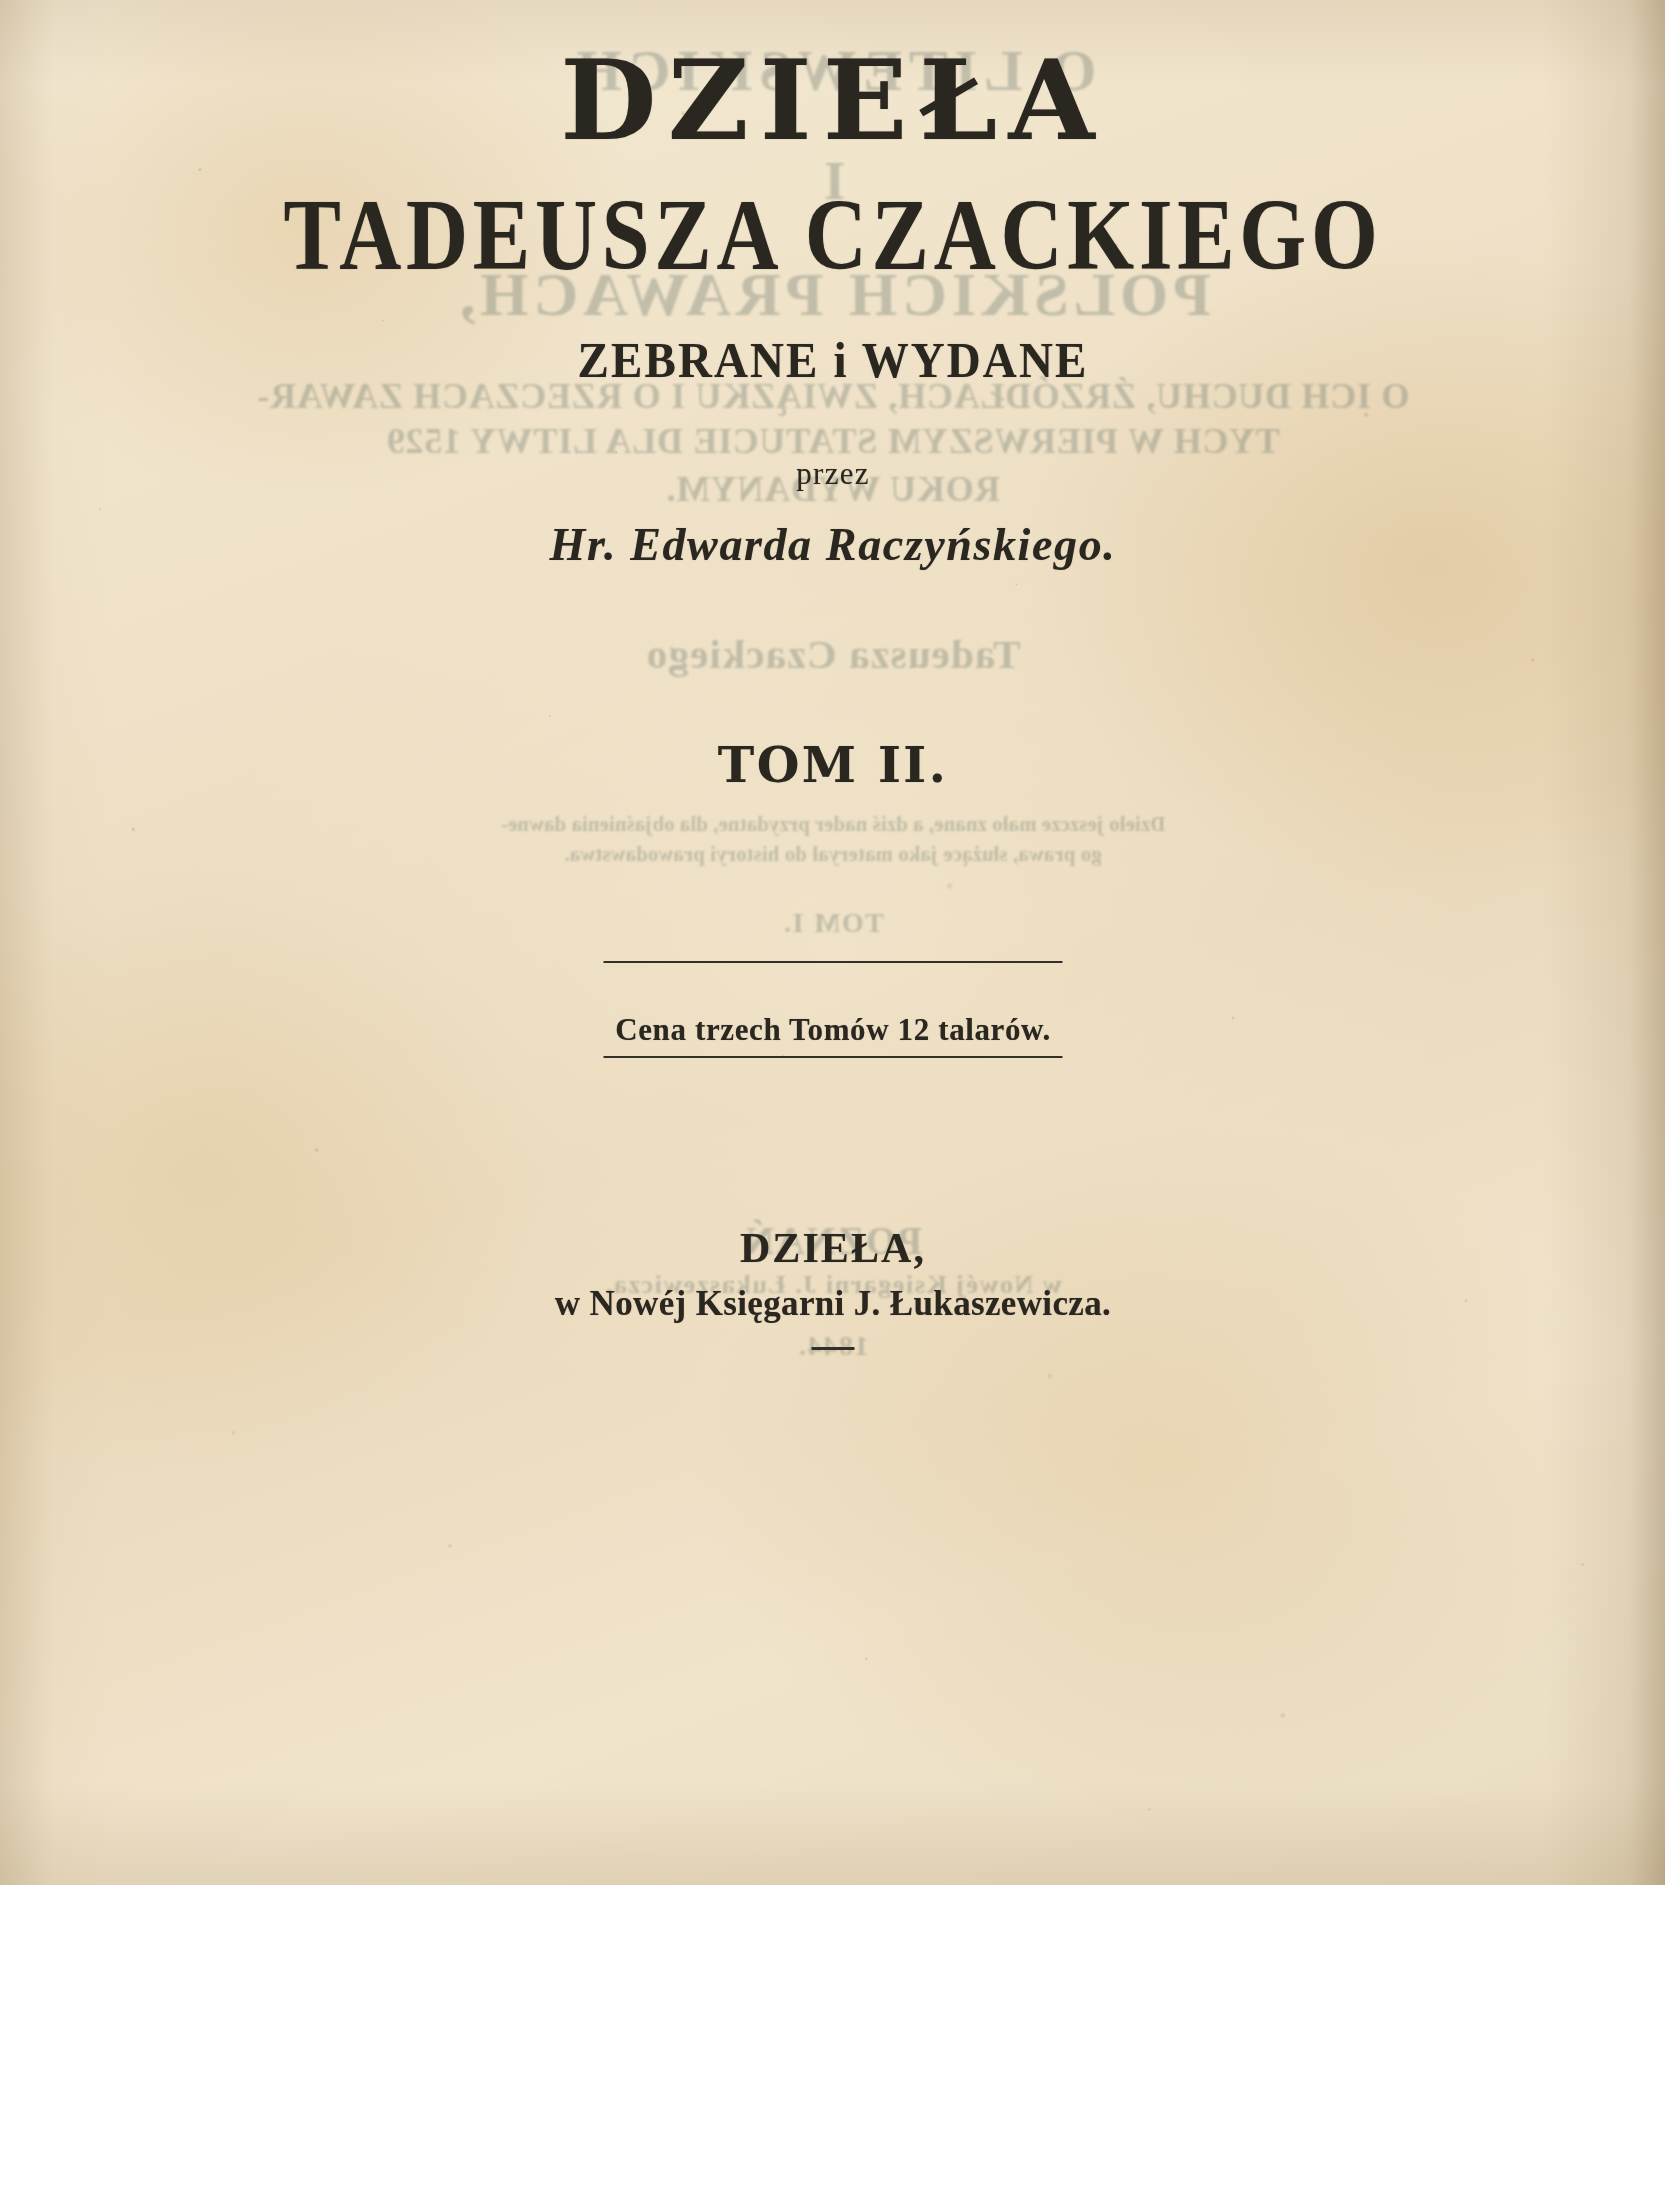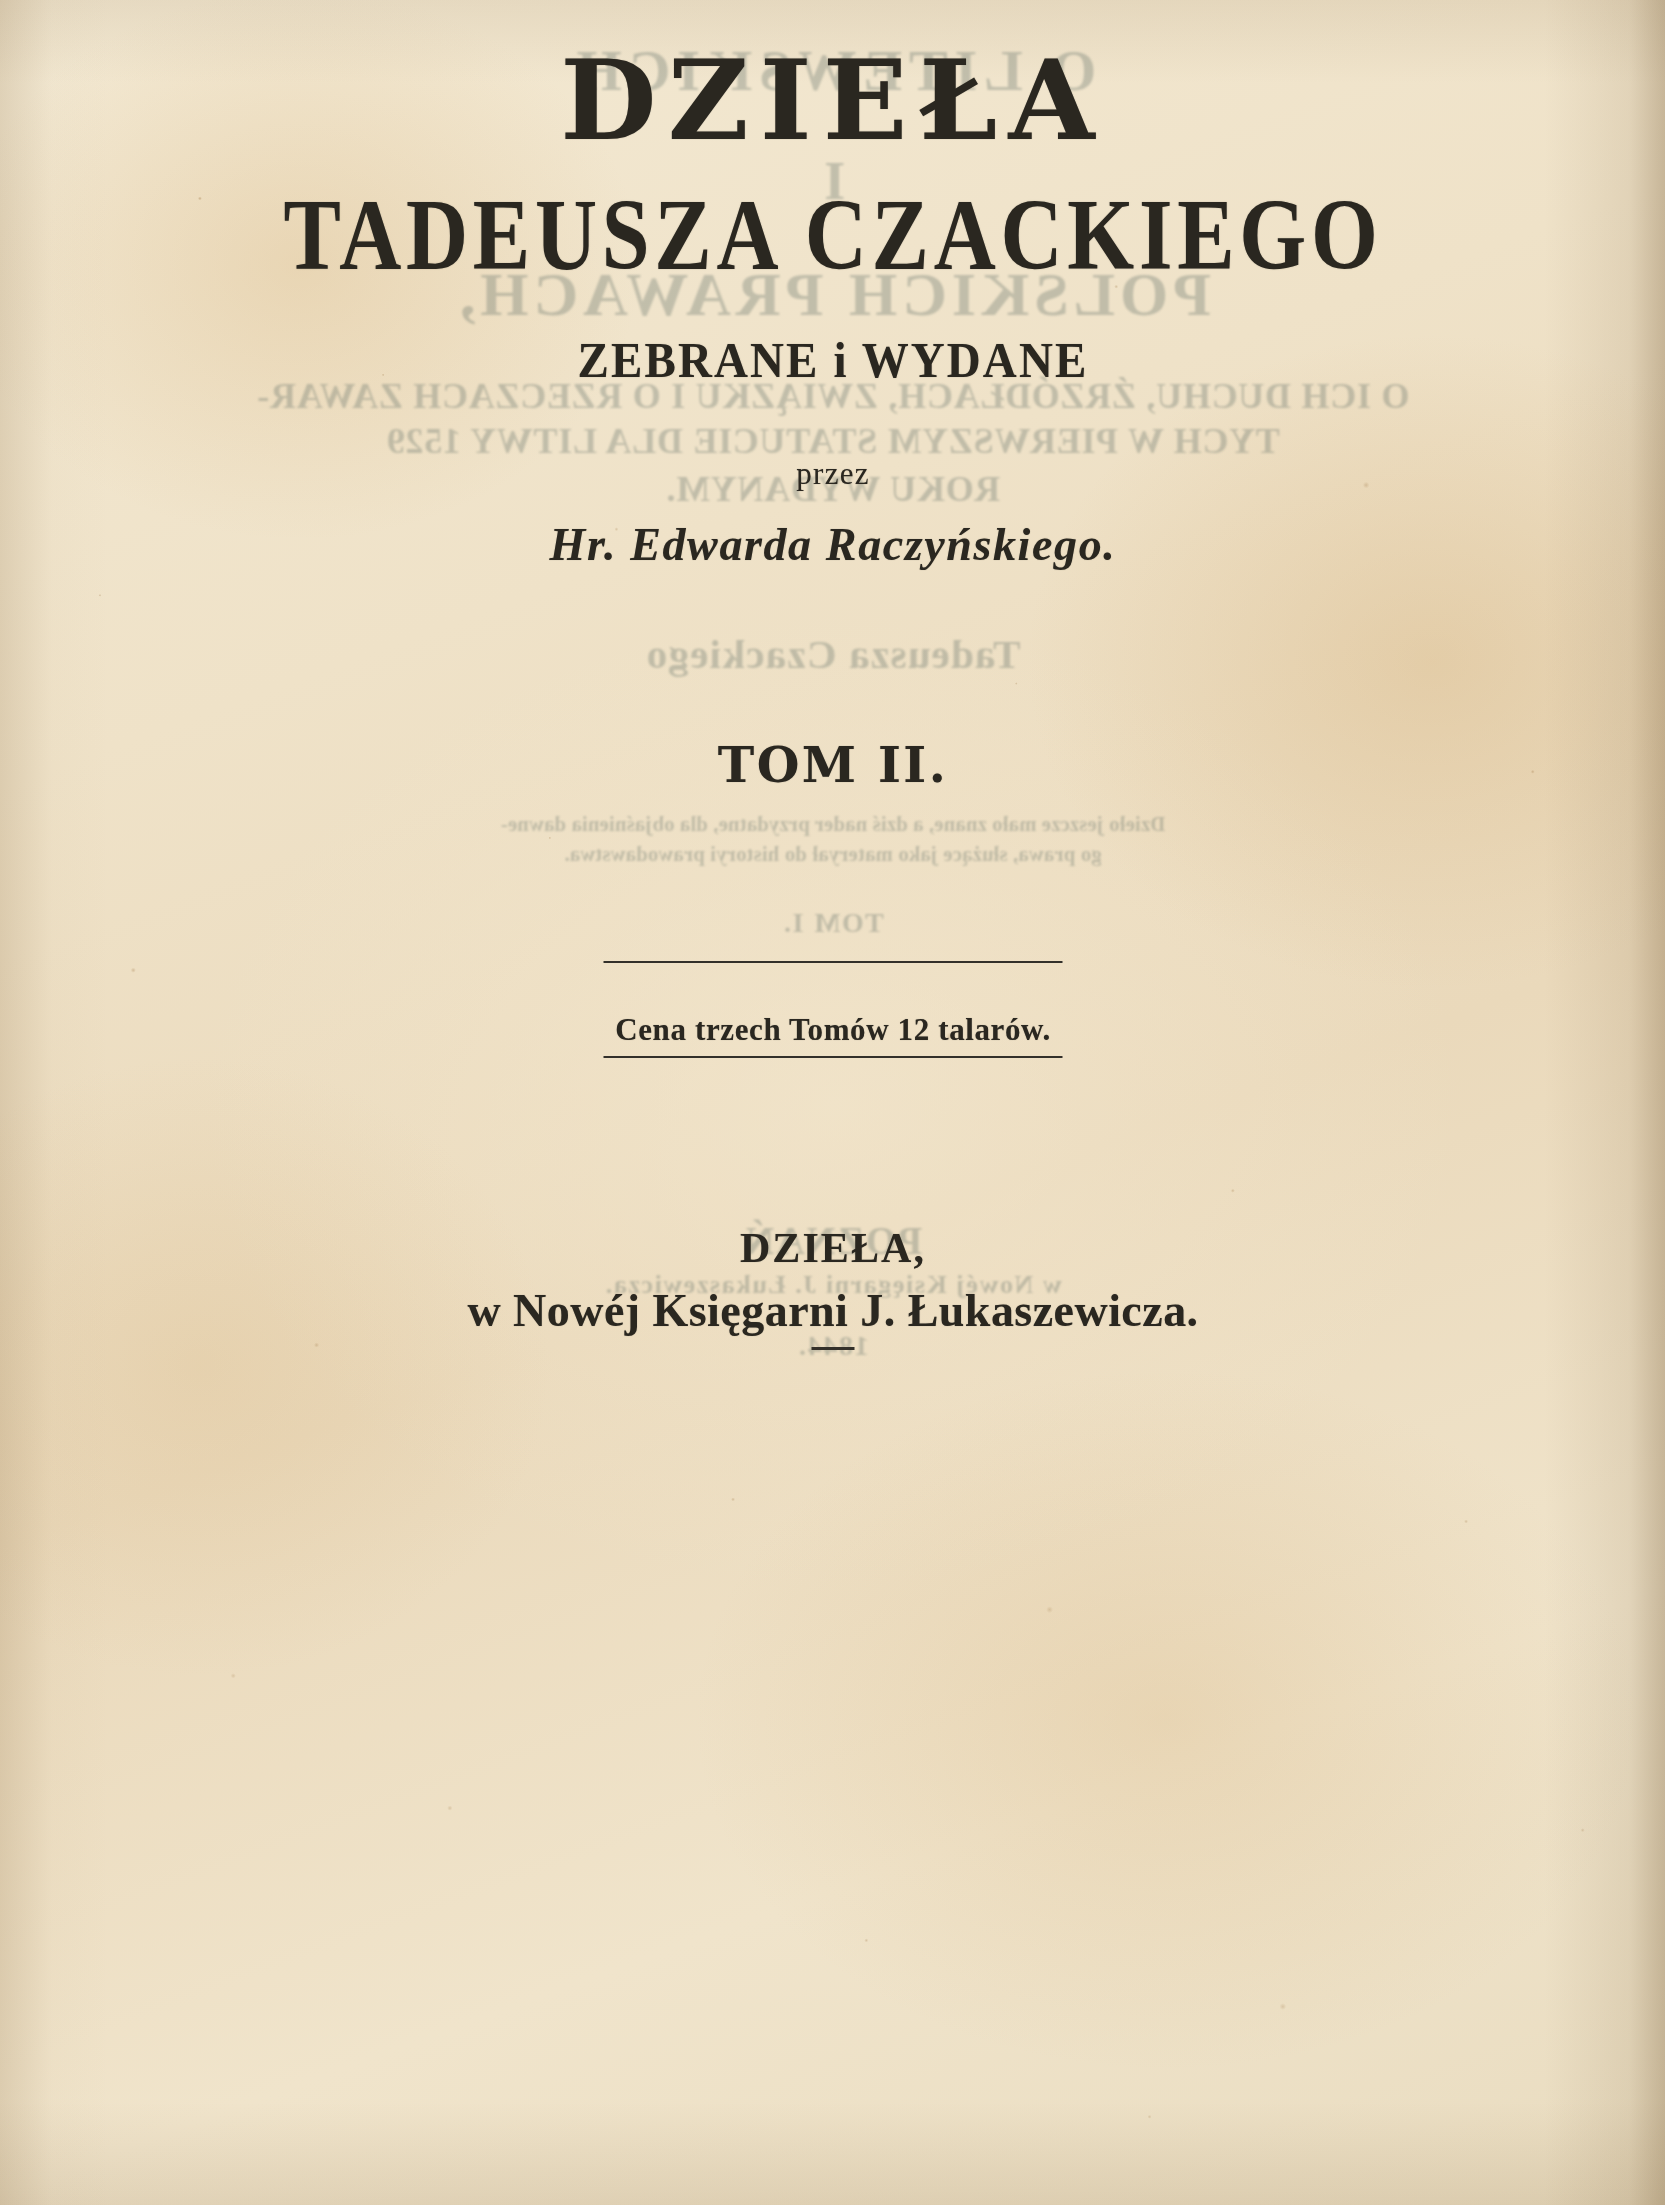--- a/index.html
+++ b/index.html
@@ -7,21 +7,21 @@
     padding: 0;
     background: #ffffff;
   }
   body {
     font-family: "Liberation Serif", serif;
   }
 
   #page {
     position: relative;
     width: 1666px;
-    height: 2205px;
+    height: 1885px;
     overflow: hidden;
     background:
       radial-gradient(ellipse 487px 394px at 18% 12%, rgba(213,176,120,0.30), rgba(213,176,120,0) 70%),
       radial-gradient(ellipse 581px 468px at 86% 30%, rgba(206,166,108,0.30), rgba(206,166,108,0) 70%),
       radial-gradient(ellipse 656px 487px at 70% 78%, rgba(210,172,116,0.26), rgba(210,172,116,0) 72%),
       radial-gradient(ellipse 487px 431px at 12% 62%, rgba(214,180,128,0.24), rgba(214,180,128,0) 72%),
       radial-gradient(ellipse 843px 656px at 50% 50%, rgba(244,233,209,0.55), rgba(244,233,209,0) 75%),
       linear-gradient(160deg, #f3e9d3 0%, #efe2c8 28%, #ead9bb 55%, #f0e4cb 78%, #e9dcc0 100%);
   }
 
@@ -189,21 +189,21 @@
     font-family: "Liberation Serif", serif;
     font-weight: bold;
     font-size: 42px;
     letter-spacing: 0.05em;
   }
 
   .t-publisher {
     top: 1284px;
     font-family: "Liberation Serif", serif;
     font-weight: bold;
-    font-size: 46px;
+    font-size: 35px;
     letter-spacing: 0.01em;
   }
 
   .rule-small {
     position: absolute;
     top: 1347px;
     left: 50%;
     transform: translateX(-50%);
     width: 43px;
     height: 2.8px;

